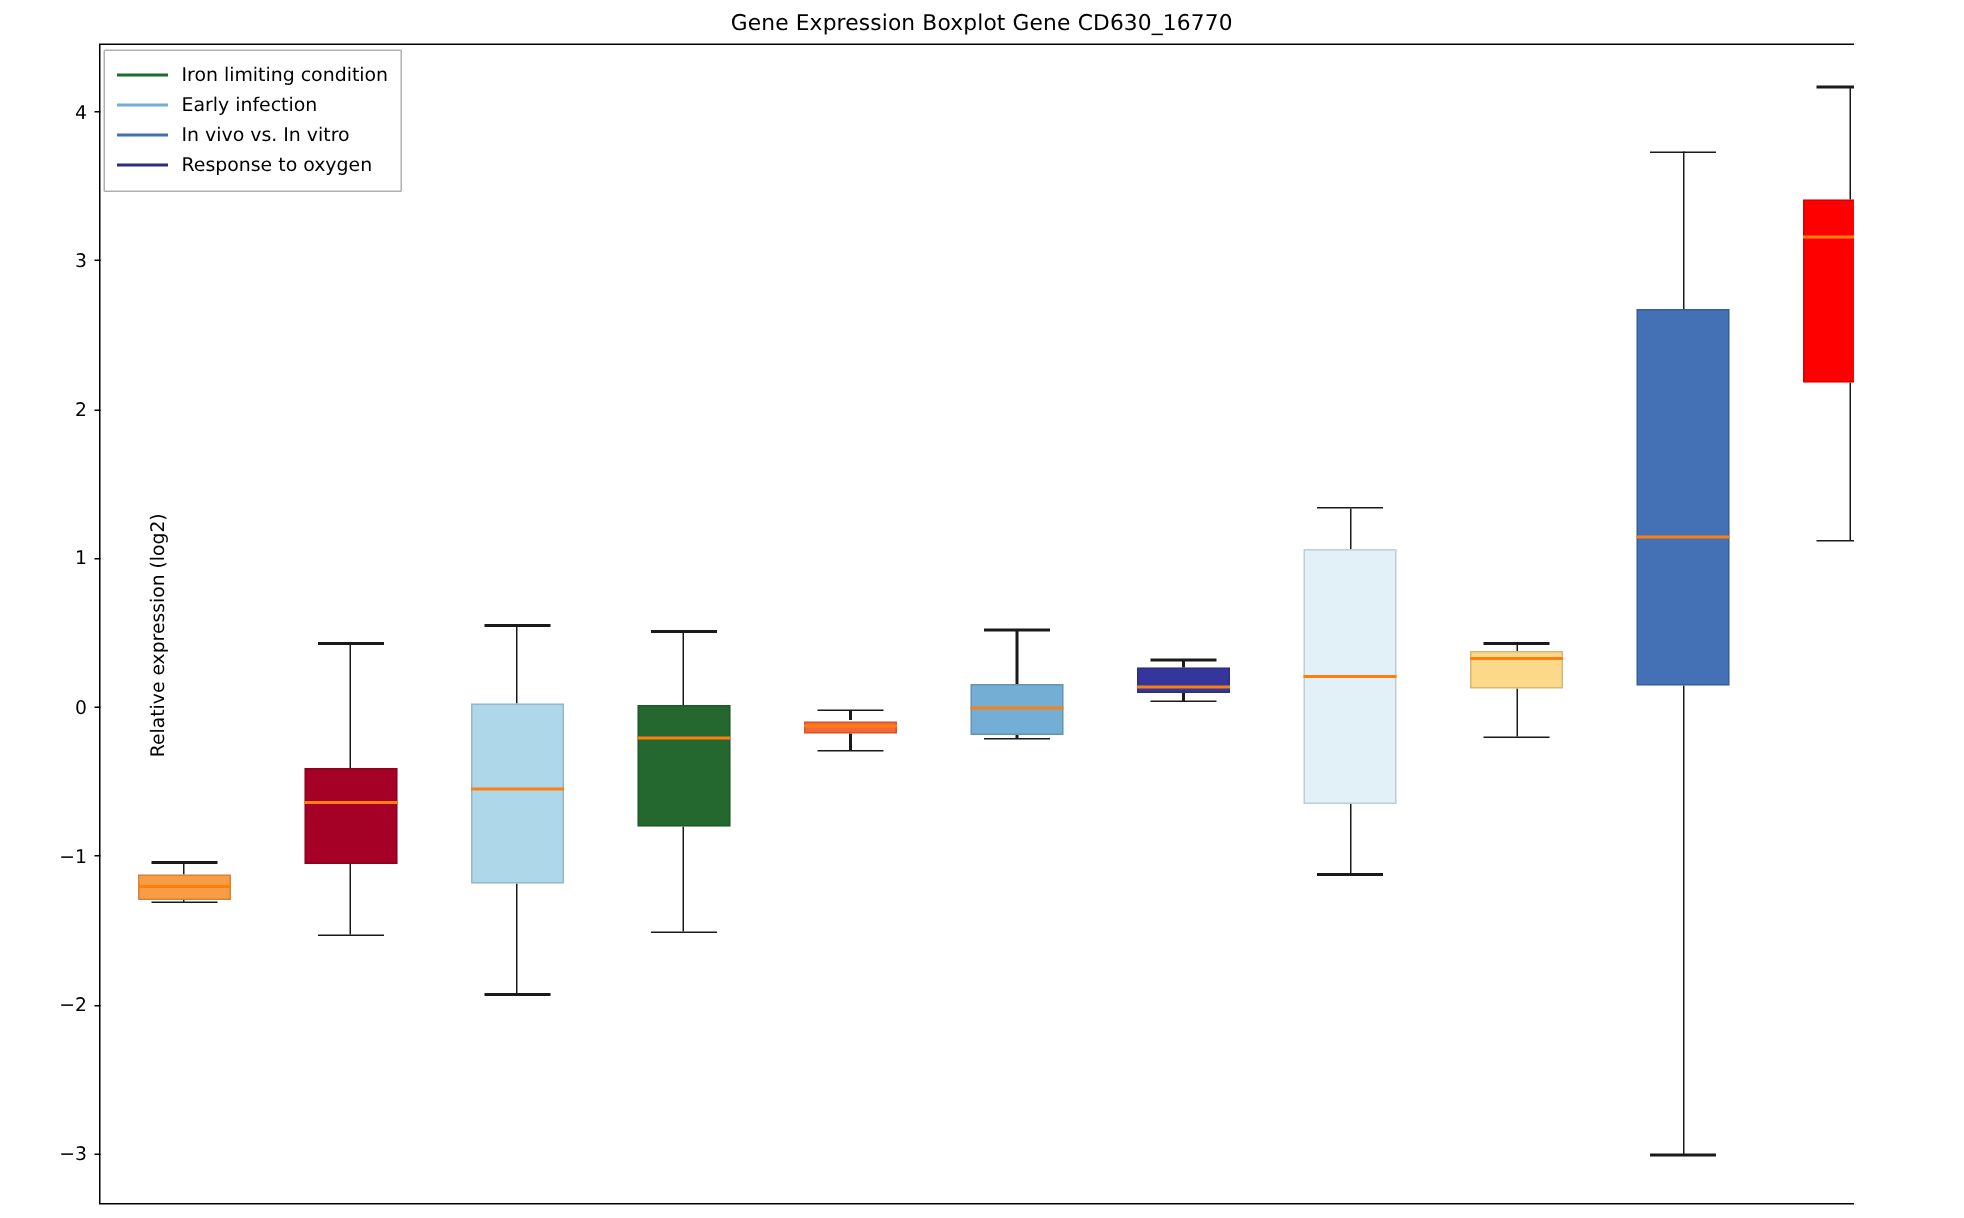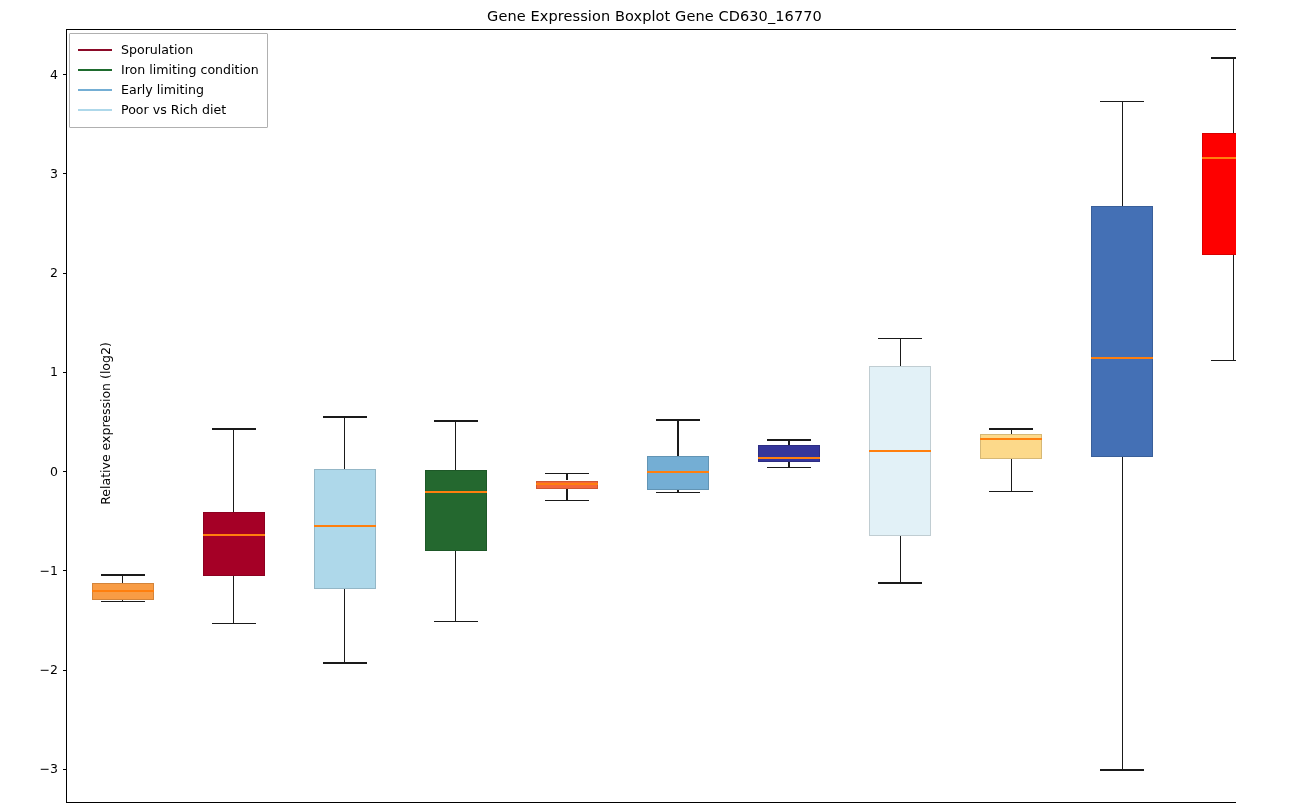--- a/index.html
+++ b/index.html
@@ -185,30 +185,30 @@
         <div class="ticklabel">−2</div>
       </div>
       <div class="ytick" style="top: 739.269px;">
         <div class="tickmark"></div>
         <div class="ticklabel">−3</div>
       </div>
     </div>
 
   <div id="legend">
       <div class="legend-row">
-        <span class="legend-swatch" style="border-top-color: rgb(139, 10, 40);"></span>
-        <span class="legend-text">Sporulation</span>
-      </div>
-      <div class="legend-row">
         <span class="legend-swatch" style="border-top-color: rgb(30, 107, 46);"></span>
         <span class="legend-text">Iron limiting condition</span>
       </div>
       <div class="legend-row">
         <span class="legend-swatch" style="border-top-color: rgb(116, 174, 212);"></span>
-        <span class="legend-text">Early limiting</span>
-      </div>
-      <div class="legend-row">
-        <span class="legend-swatch" style="border-top-color: rgb(174, 216, 234);"></span>
-        <span class="legend-text">Poor vs Rich diet</span>
+        <span class="legend-text">Early infection</span>
+      </div>
+      <div class="legend-row">
+        <span class="legend-swatch" style="border-top-color: rgb(68, 112, 181);"></span>
+        <span class="legend-text">In vivo vs. In vitro</span>
+      </div>
+      <div class="legend-row">
+        <span class="legend-swatch" style="border-top-color: rgb(43, 47, 127);"></span>
+        <span class="legend-text">Response to oxygen</span>
       </div>
     </div>
 
 </div>
 
 </body></html>

